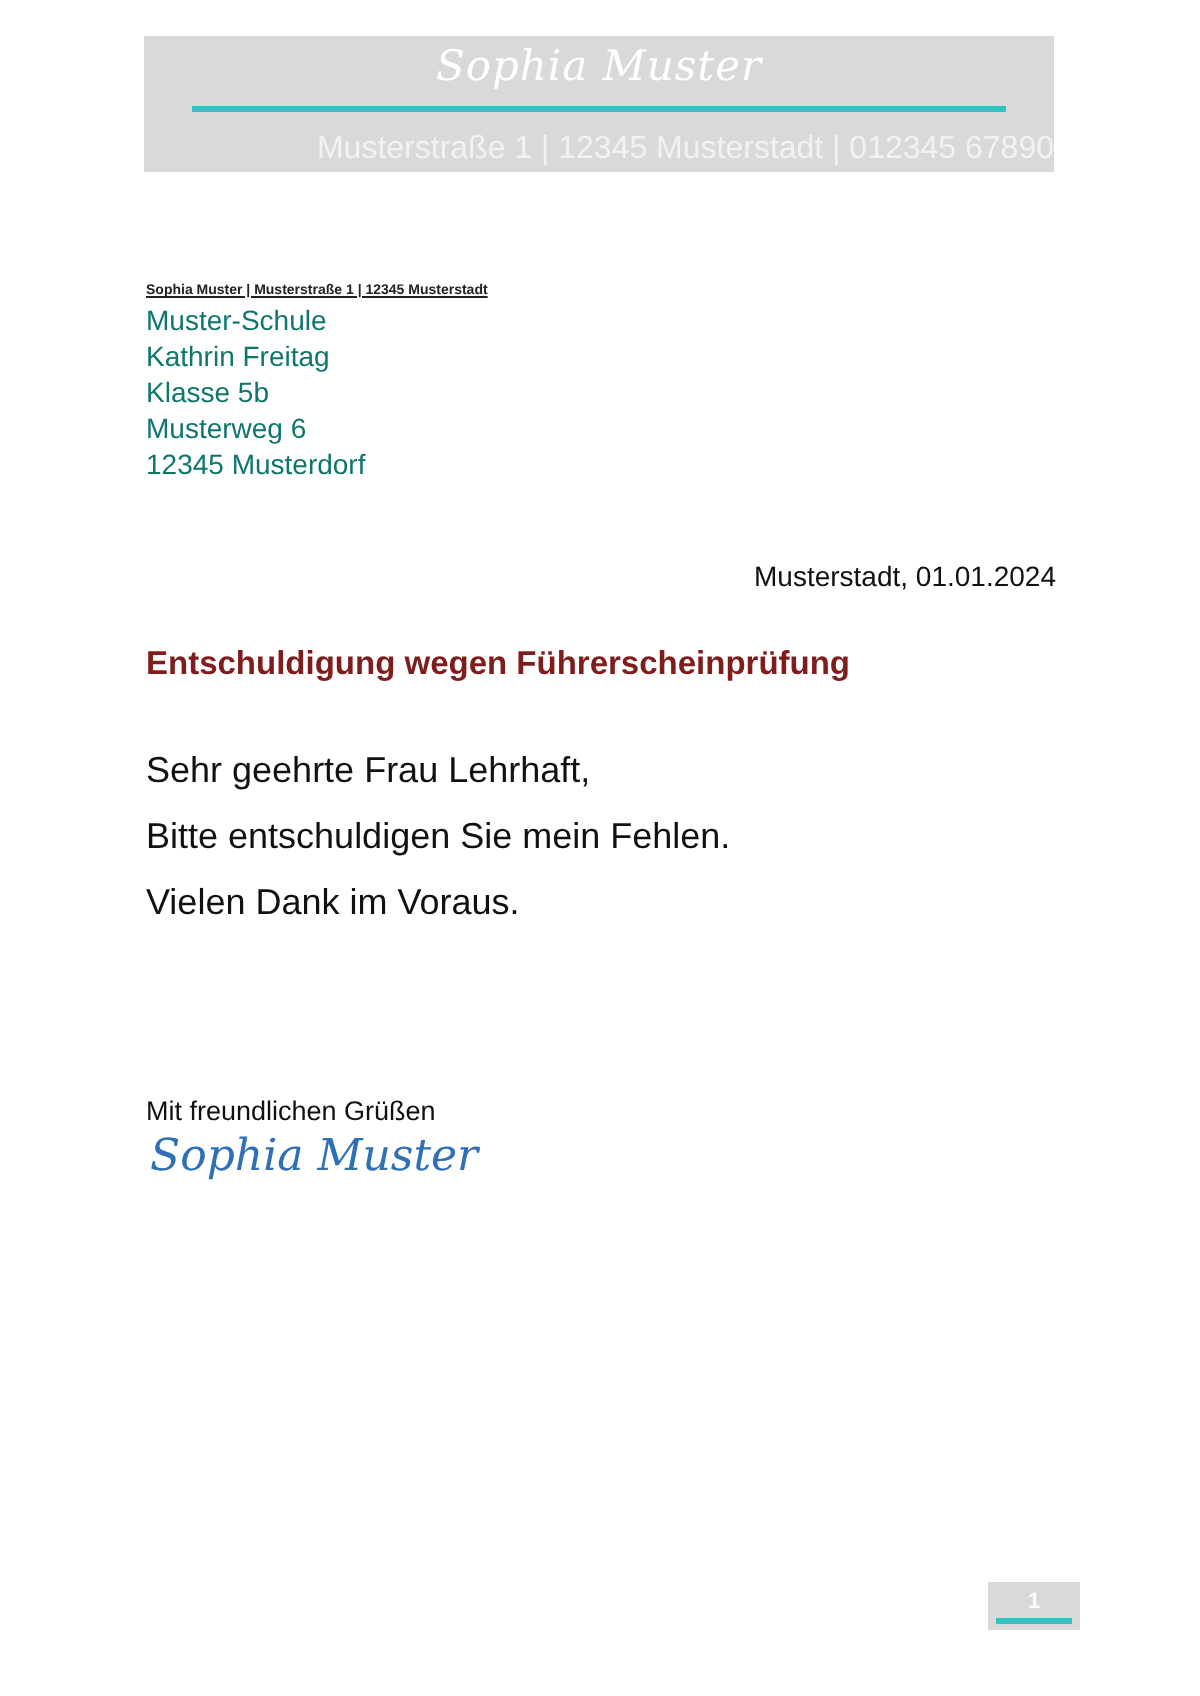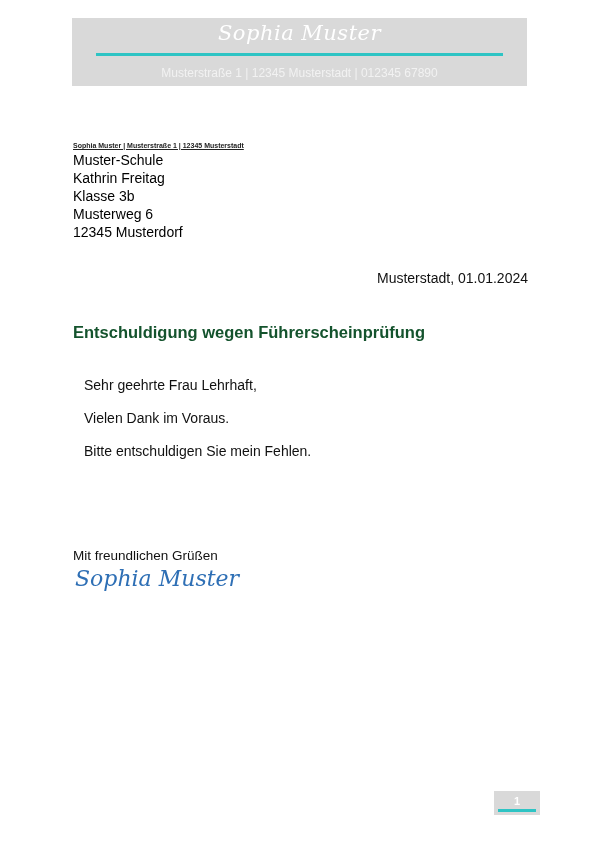--- a/index.html
+++ b/index.html
@@ -4,29 +4,29 @@
   <style>
     html, body { margin: 0; padding: 0; background: #ffffff; }
     body { width: 600px; height: 848px; position: relative; overflow: hidden;
            font-family: "Liberation Sans", sans-serif; color: #1a1a1a; }
     .header-box { position: absolute; left: 72px; top: 18px; width: 455px; height: 68px;
                   background: #d9d9d9; }
     .header-name { position: absolute; left: 0; right: 0; top: 3px; text-align: center;
                    font-family: "DejaVu Serif", serif; font-style: italic; font-size: 21px;
                    color: #ffffff; letter-spacing: 0.5px; }
     .header-line { position: absolute; left: 24px; width: 407px; top: 35px; height: 3px; background: #2ec4c4; }
-    .header-address { position: absolute; left: 0; right: 0; top: 48px; text-align: center;
-                      font-size: 12px; color: #f2f2f2; }
+    .header-address { position: absolute; left: 0; right: 0; top: 48px; text-align: right;
+                      font-size: 16px; color: #f2f2f2; }
     .sender-line { position: absolute; left: 73px; top: 142px; font-size: 7px; font-weight: bold;
                    text-decoration: underline; color: #222; }
-    .recipient { position: absolute; left: 73px; top: 151px; font-size: 14px; line-height: 18px; color: #000000; }
+    .recipient { position: absolute; left: 73px; top: 151px; font-size: 14px; line-height: 18px; color: #0f766e; }
     .recipient div { white-space: nowrap; }
-    .date { position: absolute; right: 72px; top: 270px; font-size: 14px; color: #111; }
-    .subject { position: absolute; left: 73px; top: 323px; font-size: 16.5px; font-weight: bold; color: #14532d; }
-    .body { position: absolute; left: 84px; top: 377px; width: 460px; font-size: 14px; line-height: 17px; color: #111; }
+    .date { position: absolute; right: 72px; top: 280px; font-size: 14px; color: #111; }
+    .subject { position: absolute; left: 73px; top: 323px; font-size: 16.5px; font-weight: bold; color: #7f1d1d; }
+    .body { position: absolute; left: 73px; top: 377px; width: 460px; font-size: 18px; line-height: 17px; color: #111; }
     .body p { margin: 0 0 16px 0; }
     .closing { position: absolute; left: 73px; top: 548px; font-size: 13.5px; color: #111; }
     .signature { position: absolute; left: 75px; top: 566px; font-family: "DejaVu Serif", serif;
                  font-style: italic; font-size: 22px; color: #2e6fb5; }
     .page-box { position: absolute; left: 494px; top: 791px; width: 46px; height: 24px; background: #d9d9d9; }
     .page-num { position: absolute; left: 0; right: 0; top: 4px; text-align: center; font-size: 11px;
                 color: #ffffff; font-weight: bold; }
     .page-line { position: absolute; left: 4px; right: 4px; top: 18px; height: 3px; background: #2ec4c4; }
   </style>
 </head>
@@ -36,33 +36,33 @@
   <div class="header-name">Sophia Muster</div>
   <div class="header-line"></div>
   <div class="header-address">Musterstraße 1 | 12345 Musterstadt | 012345 67890</div>
 </div>
 
 <div class="sender-line">Sophia Muster | Musterstraße 1 | 12345 Musterstadt</div>
 
 <div class="recipient">
   <div>Muster-Schule</div>
   <div>Kathrin Freitag</div>
-  <div>Klasse 3b</div>
+  <div>Klasse 5b</div>
   <div>Musterweg 6</div>
   <div>12345 Musterdorf</div>
 </div>
 
 <div class="date">Musterstadt, 01.01.2024</div>
 
 <div class="subject">Entschuldigung wegen Führerscheinprüfung</div>
 
 <div class="body">
   <p>Sehr geehrte Frau Lehrhaft,</p>
+  <p>Bitte entschuldigen Sie mein Fehlen.</p>
   <p>Vielen Dank im Voraus.</p>
-  <p>Bitte entschuldigen Sie mein Fehlen.</p>
 </div>
 
 <div class="closing">Mit freundlichen Grüßen</div>
 <div class="signature">Sophia Muster</div>
 
 <div class="page-box">
   <div class="page-num">1</div>
   <div class="page-line"></div>
 </div>
 

